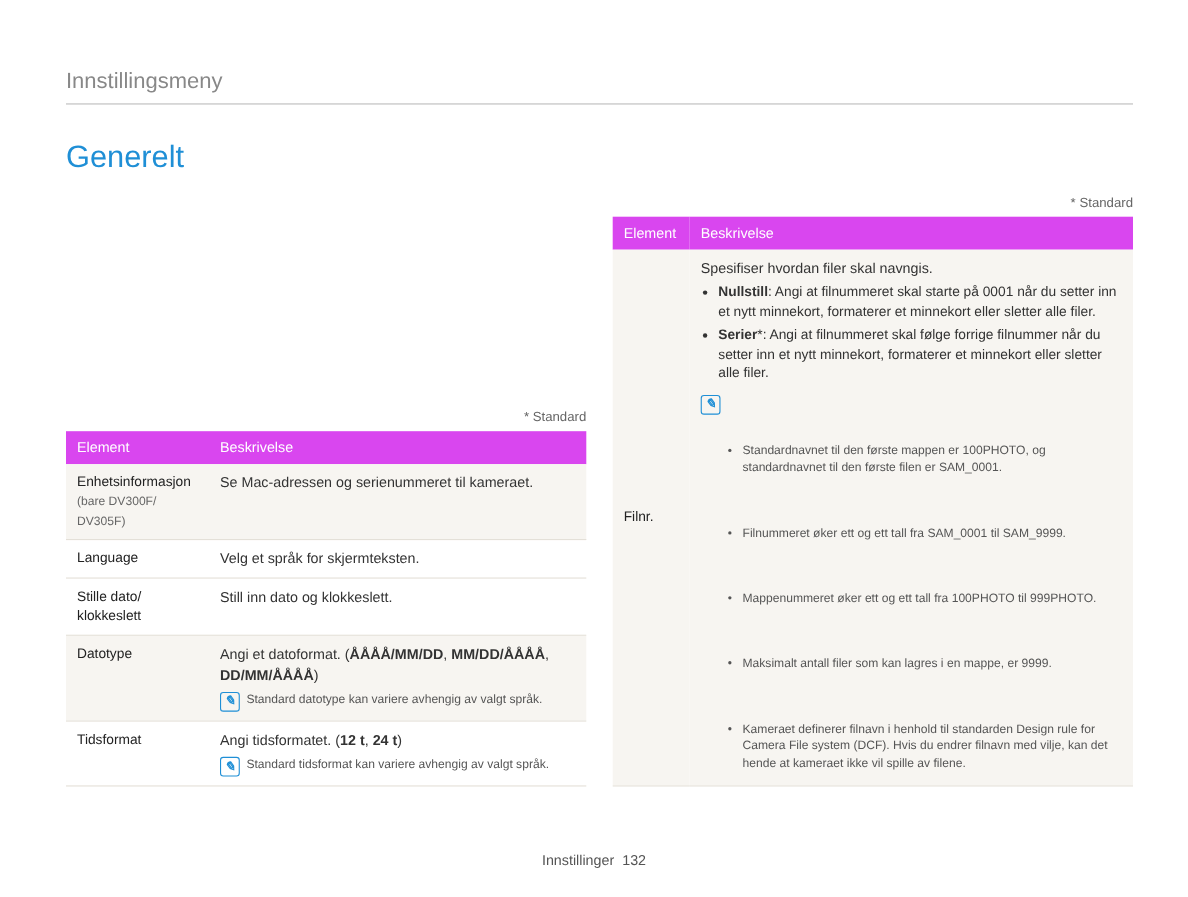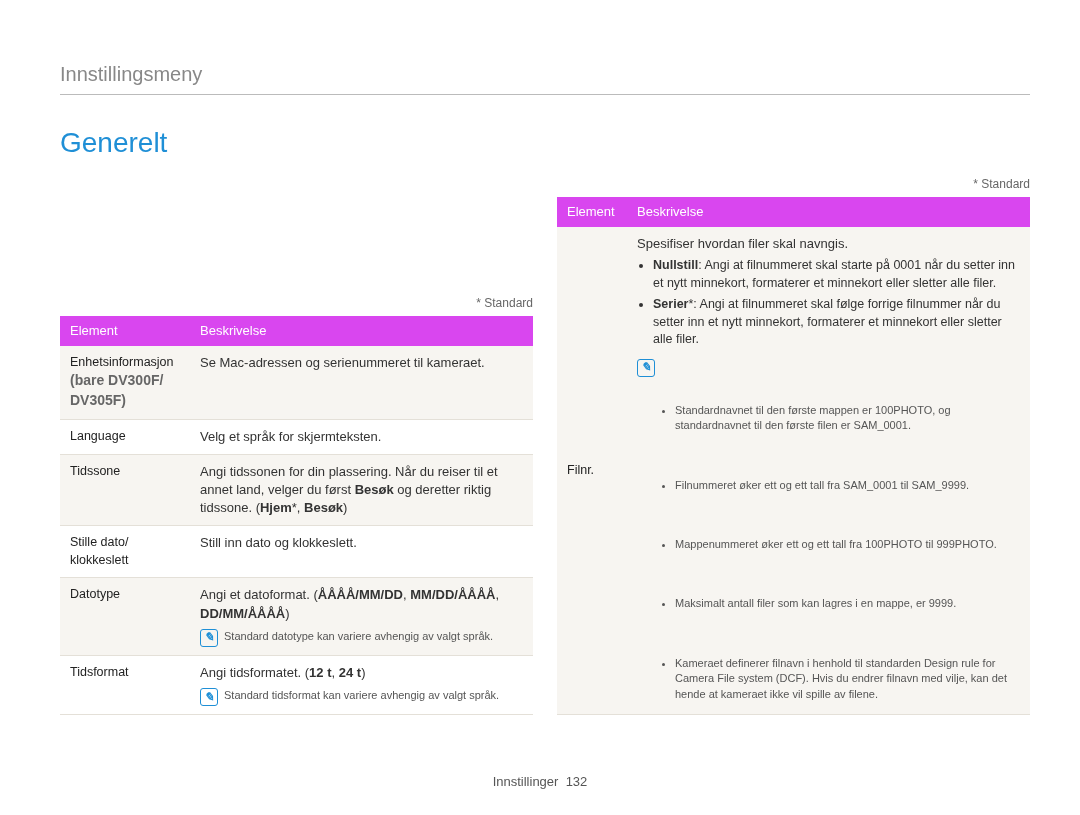--- a/index.html
+++ b/index.html
@@ -38,21 +38,21 @@
     text-align: left;
     font-weight: 400;
     padding: 6px 10px;
   }
   td {
     padding: 8px 10px;
     vertical-align: top;
     border-bottom: 1px solid #e4e0d8;
   }
   td.labelcell { width: 130px; color: #222; font-size: 12.5px; }
-  td.labelcell .sub { color: #666; font-size: 14px; font-weight: bold; }
+  td.labelcell .sub { color: #666; font-size: 11px; }
   .alt { background: #f7f5f1; }
   .desc { color: #333; }
   .note-row { display: flex; gap: 6px; margin-top: 6px; }
   .note-icon {
     width: 18px; height: 18px; flex: 0 0 18px;
     border: 1.5px solid #1f8fd6; border-radius: 3px;
     color: #1f8fd6; display: flex; align-items: center; justify-content: center;
     font-size: 12px; font-style: italic; font-weight: bold;
   }
   .note-text { font-size: 11px; color: #555; }
@@ -92,26 +92,20 @@
 DV305F)</span>
         </td>
         <td class="desc">Se Mac-adressen og serienummeret til kameraet.</td>
       </tr>
 
       <tr>
         <td class="labelcell">Language</td>
         <td class="desc">Velg et språk for skjermteksten.</td>
       </tr>
 
-      <tr class="alt">
-        <td class="labelcell">Tidssone</td>
-        <td class="desc">
-          <span>Angi tidssonen for din plassering. Når du reiser til et annet land, velger du først </span><b>Besøk</b><span> og deretter riktig tidssone. (</span><b>Hjem</b><span>*, </span><b>Besøk</b><span>)</span>
-        </td>
-      </tr>
 
       <tr>
         <td class="labelcell" style="white-space:pre-line;">Stille dato/
 klokkeslett</td>
         <td class="desc">Still inn dato og klokkeslett.</td>
       </tr>
 
       <tr class="alt">
         <td class="labelcell">Datotype</td>
         <td class="desc">

